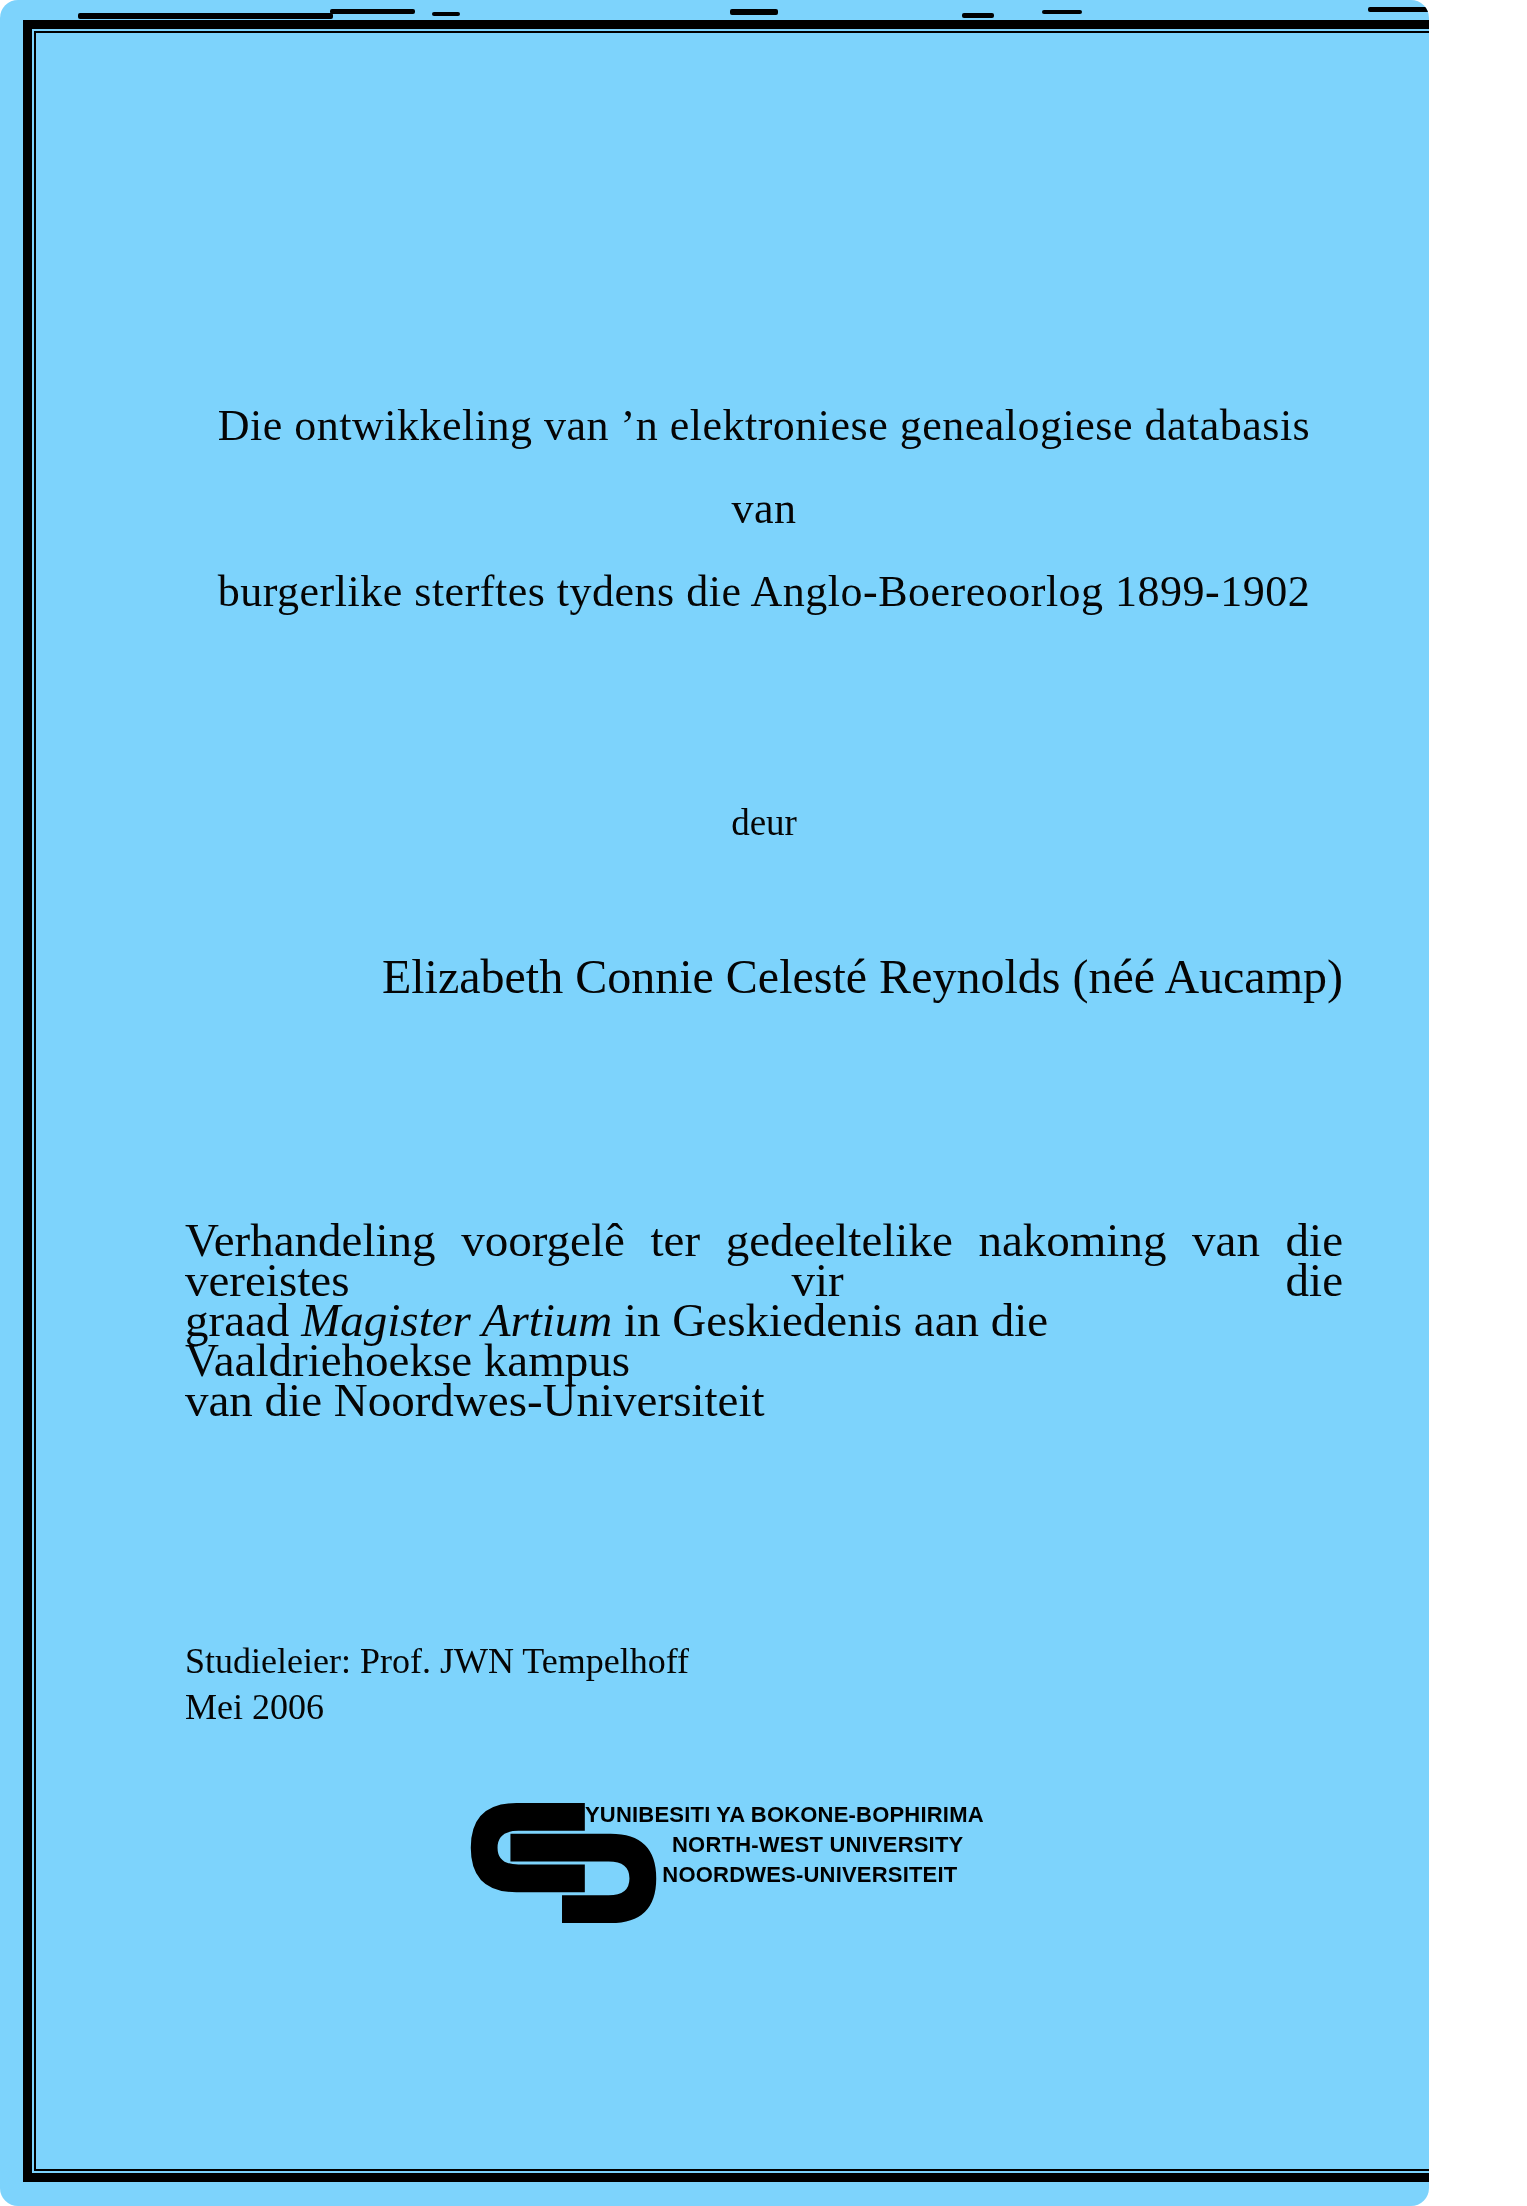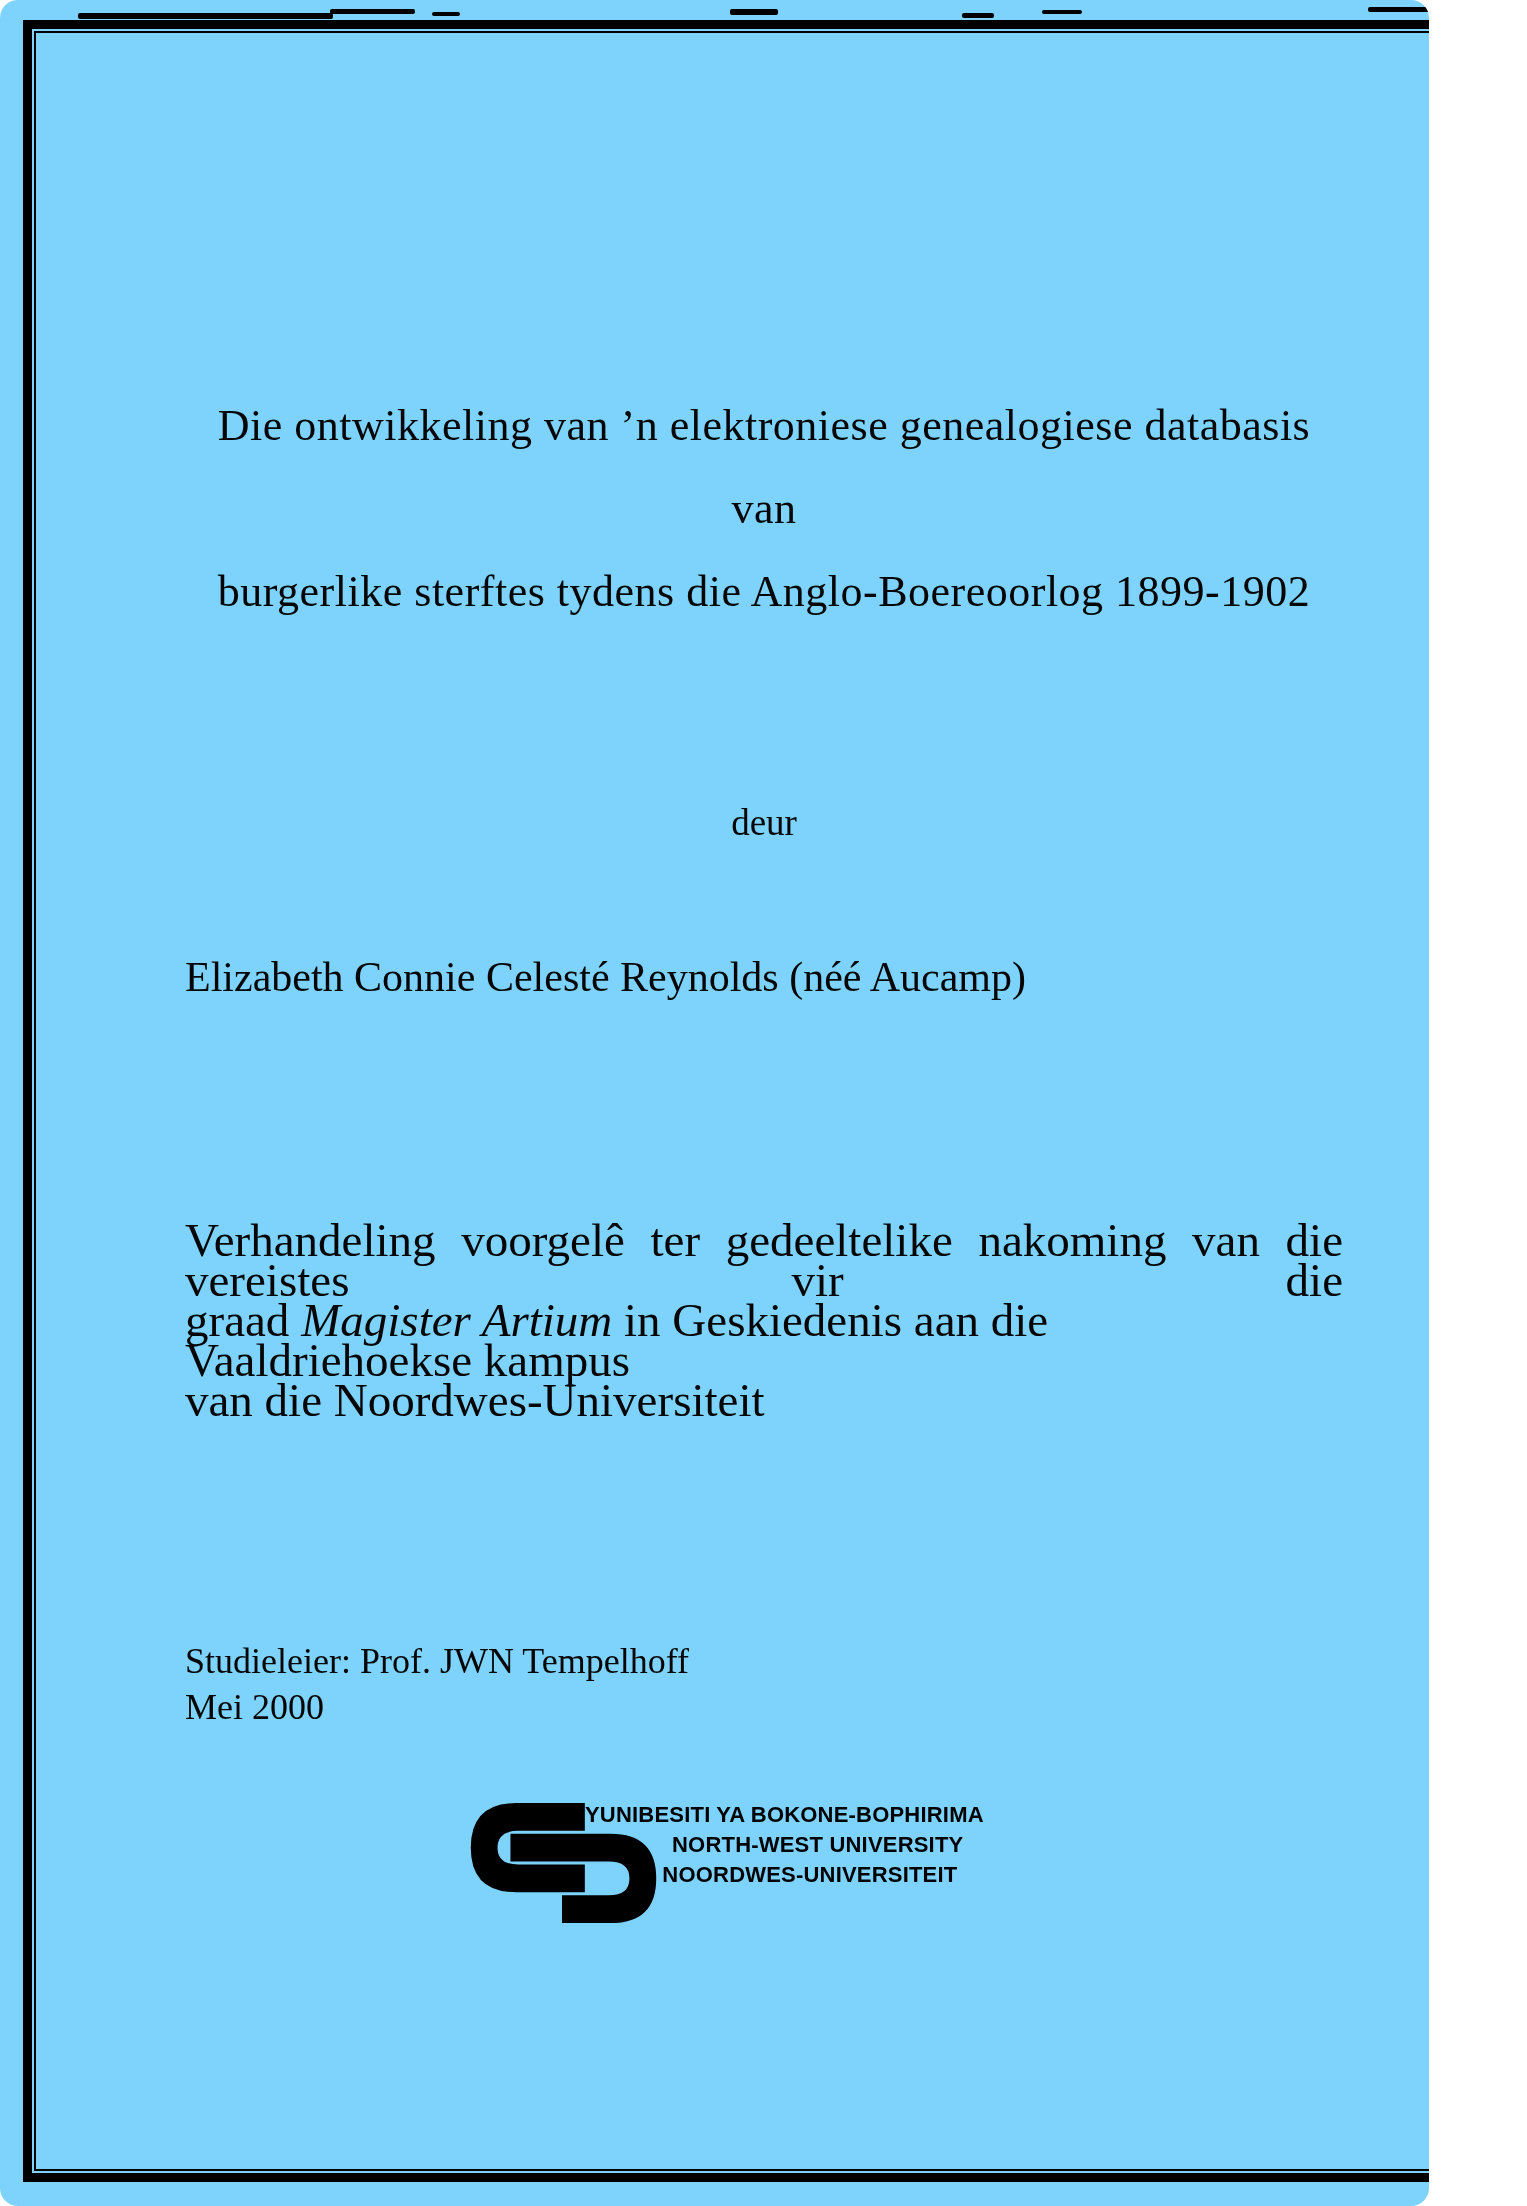--- a/index.html
+++ b/index.html
@@ -68,22 +68,22 @@
     text-align: center;
     font-size: 37px;
     line-height: 44px;
   }
 
   .author {
     position: absolute;
     left: 185px;
     top: 952px;
     width: 1158px;
-    text-align: left;
-    font-size: 42px;
+    text-align: right;
+    font-size: 48px;
     line-height: 50px;
   }
 
   .declaration {
     position: absolute;
     left: 185px;
     top: 1220px;
     width: 1158px;
     font-size: 47px;
     line-height: 40px;
@@ -161,21 +161,21 @@
   <div class="author">Elizabeth Connie Celesté Reynolds (néé Aucamp)</div>
 
   <div class="declaration">
     <div class="decl-justified">Verhandeling voorgelê ter gedeeltelike nakoming van die vereistes vir die</div>
     <div><span>graad </span><span class="italic">Magister Artium</span><span> in Geskiedenis aan die Vaaldriehoekse kampus</span></div>
     <div>van die Noordwes-Universiteit</div>
   </div>
 
   <div class="supervisor-block">
     <div>Studieleier: Prof. JWN Tempelhoff</div>
-    <div>Mei 2000</div>
+    <div>Mei 2006</div>
   </div>
 
   <div class="logo">
     <svg class="logo-mark" viewBox="0 0 187 122" xmlns="http://www.w3.org/2000/svg" aria-hidden="true">
       <path d="M115,0 L46,0 Q0,0 0,45 Q0,90 46,90 L115,90 L115,62 L48,62 Q27,62 27,45 Q27,28 48,28 L115,28 Z" fill="#000"></path>
       <path d="M40,31 L141,31 Q187,31 187,76 Q187,121 141,121 L92,121 L92,93 L139,93 Q160,93 160,76 Q160,59 139,59 L40,59 Z" fill="#000"></path>
     </svg>
     <div class="logo-text">
       <div class="logo-line-1">YUNIBESITI YA BOKONE-BOPHIRIMA</div>
       <div class="logo-line-2">NORTH-WEST UNIVERSITY</div>

